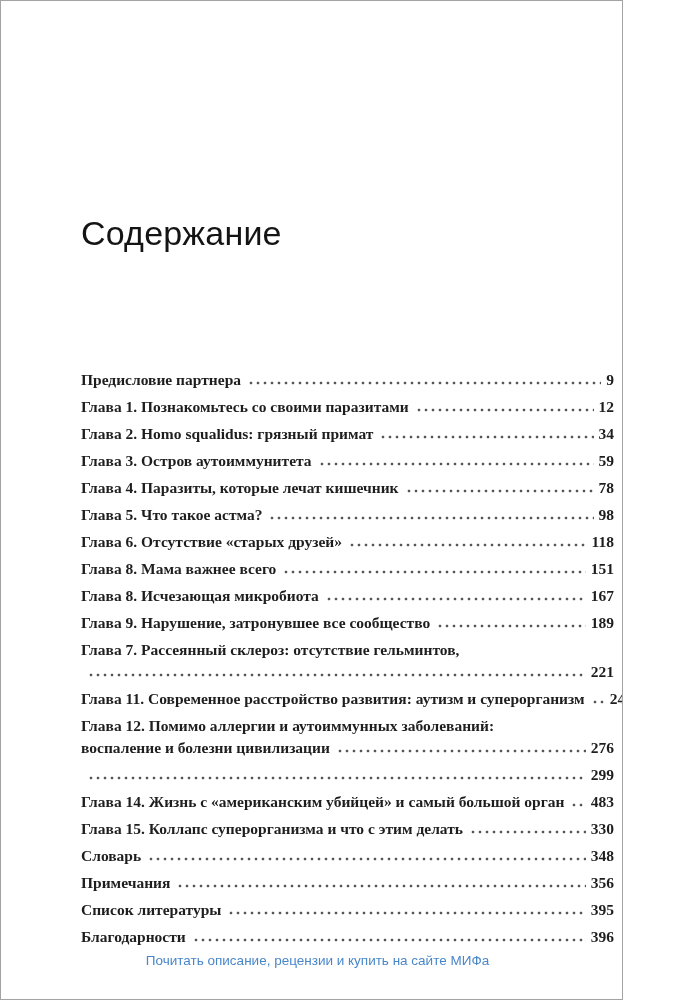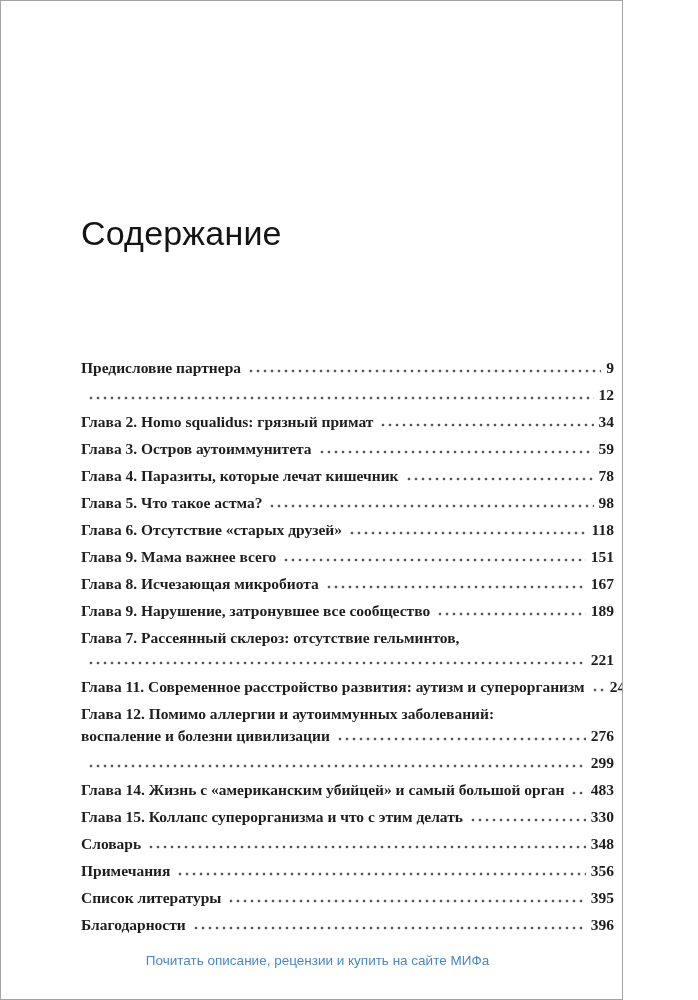--- a/index.html
+++ b/index.html
@@ -24,21 +24,21 @@
     font-family: "Liberation Sans", sans-serif;
     font-weight: 400;
     font-size: 34px;
     line-height: 1.1;
     color: #141414;
     letter-spacing: 0.2px;
   }
   .toc {
     position: absolute;
     left: 80px;
-    top: 356px;
+    top: 368px;
     width: 533px;
   }
   .toc-entry {
     margin-bottom: 5px;
   }
   .toc-row {
     display: flex;
     align-items: baseline;
     line-height: 22px;
   }
@@ -90,20 +90,21 @@
   <div class="toc">
       <div class="toc-entry">
         <div class="toc-row">
           <span class="toc-title">Предисловие партнера</span>
           <span class="leader"></span>
           <span class="page-num">9</span>
         </div>
       </div>
       <div class="toc-entry">
         <div class="toc-row">
+          <span class="toc-title">Глава 1. Познакомьтесь со своими паразитами</span>
           <span class="leader"></span>
           <span class="page-num">12</span>
         </div>
       </div>
       <div class="toc-entry">
         <div class="toc-row">
           <span class="toc-title">Глава 2. Homo squalidus: грязный примат</span>
           <span class="leader"></span>
           <span class="page-num">34</span>
         </div>
@@ -131,21 +132,21 @@
       </div>
       <div class="toc-entry">
         <div class="toc-row">
           <span class="toc-title">Глава 6. Отсутствие «старых друзей»</span>
           <span class="leader"></span>
           <span class="page-num">118</span>
         </div>
       </div>
       <div class="toc-entry">
         <div class="toc-row">
-          <span class="toc-title">Глава 9. Мама важнее всего</span>
+          <span class="toc-title">Глава 8. Мама важнее всего</span>
           <span class="leader"></span>
           <span class="page-num">151</span>
         </div>
       </div>
       <div class="toc-entry">
         <div class="toc-row">
           <span class="toc-title">Глава 8. Исчезающая микробиота</span>
           <span class="leader"></span>
           <span class="page-num">167</span>
         </div>

